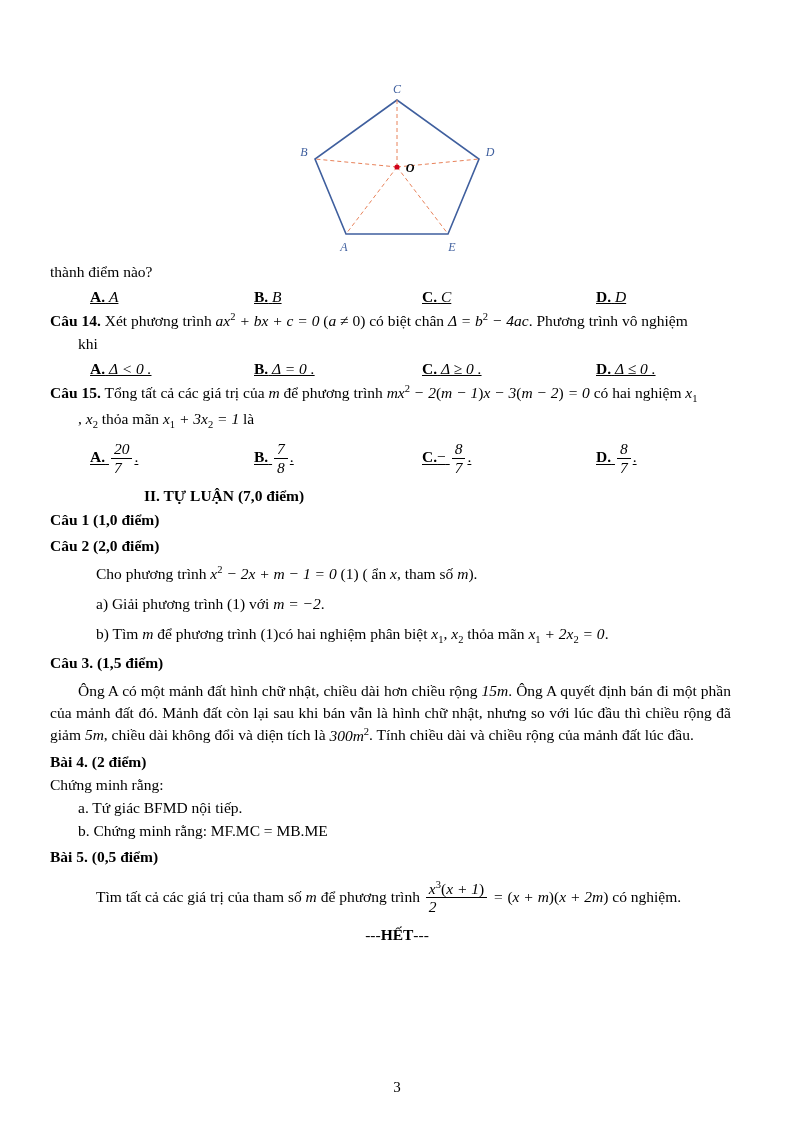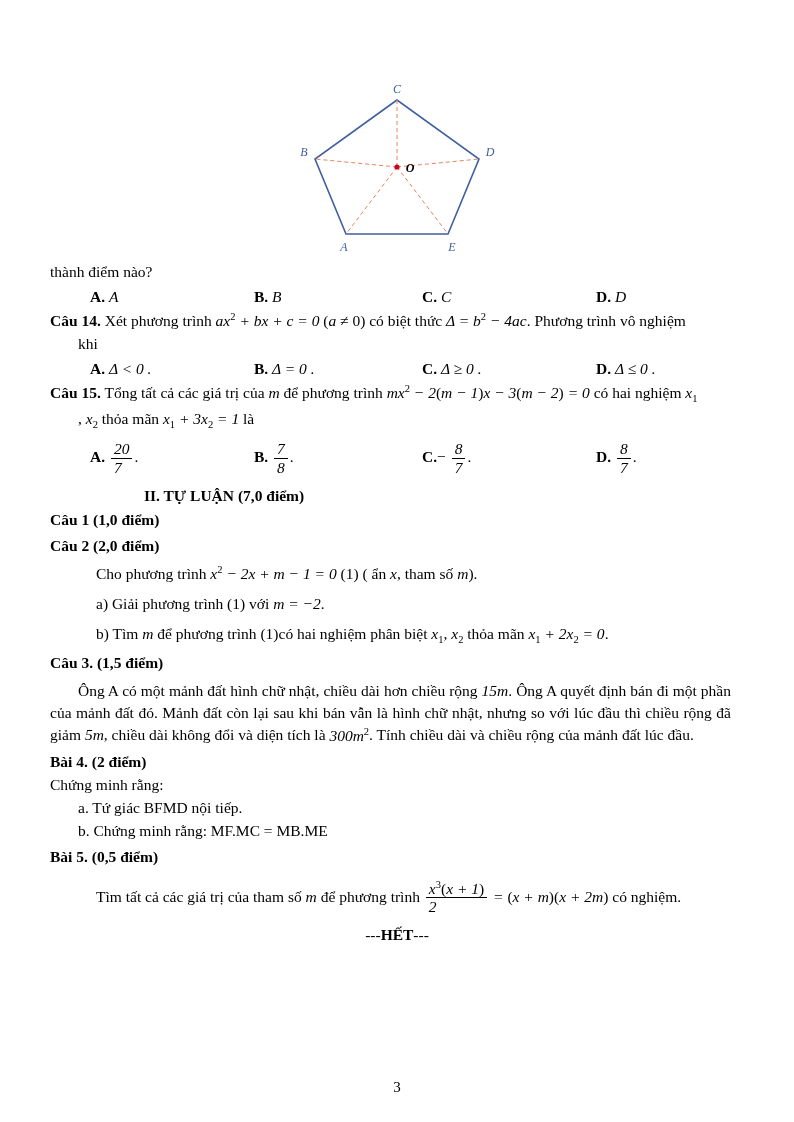--- a/index.html
+++ b/index.html
@@ -46,20 +46,21 @@
 
   
   .opts {
     display: flex;
     width: 100%;
     margin: 3px 0 2px 0;
   }
   .opts .opt {
     flex: 1 1 25%;
     white-space: nowrap;
+    text-decoration: underline;
   }
   .opts .opt.c0 { padding-left: 40px; }
   .opts .opt.c1 { padding-left: 16px; }
   .opts .opt.c2 { padding-left: 20px; }
   .opts .opt.c3 { padding-left: 26px; }
   .opt .lab { font-weight: bold; }
 
   
   .m { font-style: italic; font-family: "Liberation Serif", serif; }
   .upn { vertical-align: super; font-size: 0.68em; font-style: normal; }
@@ -150,21 +151,21 @@
       <span class="lab">D.</span>
       <span class="m">D</span>
     </div>
   </div>
 
   <div class="line hang">
     <span class="q-label">Câu 14.</span>
     <span>Xét phương trình</span>
     <span class="m">ax<span class="upn">2</span> + bx + c = 0</span>
     <span class="paren">(<span class="m">a</span> ≠ 0)</span>
-    <span>có biệt thức</span>
+    <span>có biệt chân</span>
     <span class="m">Δ = b<span class="upn">2</span> − 4ac</span><span>. Phương trình vô nghiệm</span>
   </div>
   <div class="line indent3">khi</div>
 
   <div class="opts">
     <div class="opt c0">
       <span class="lab">A.</span>
       <span class="m">Δ &lt; 0 .</span>
     </div>
     <div class="opt c1">

